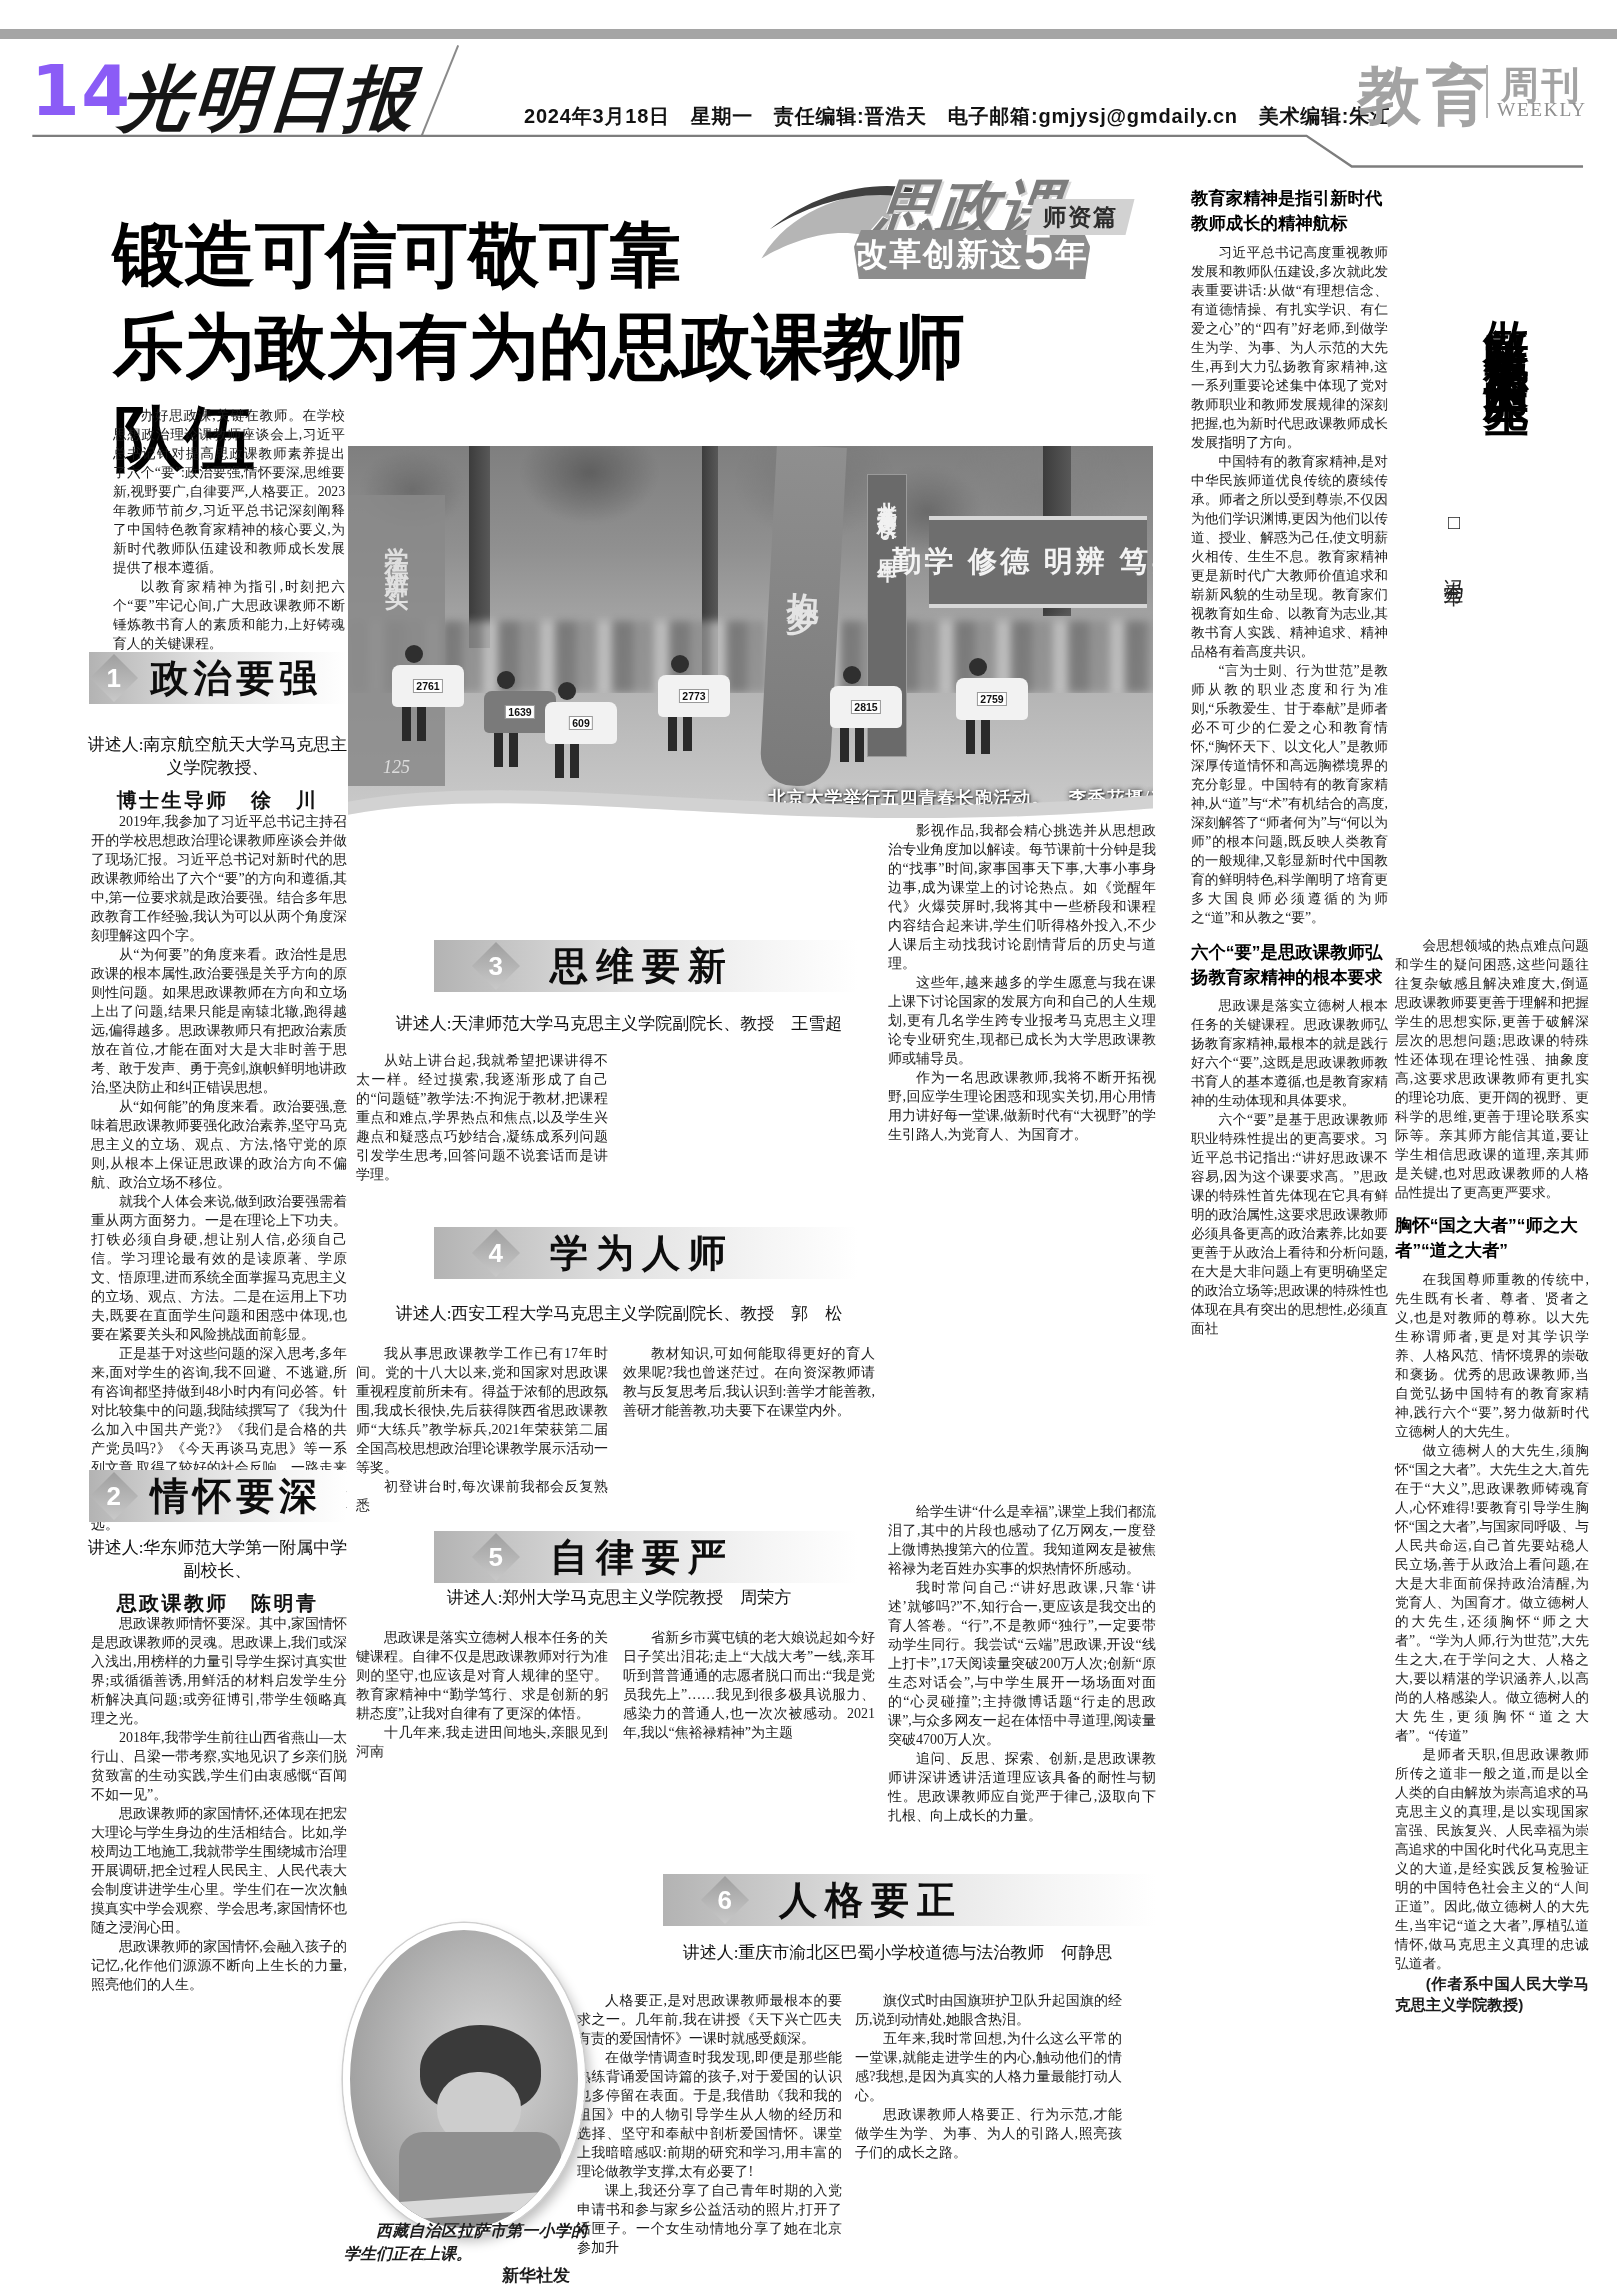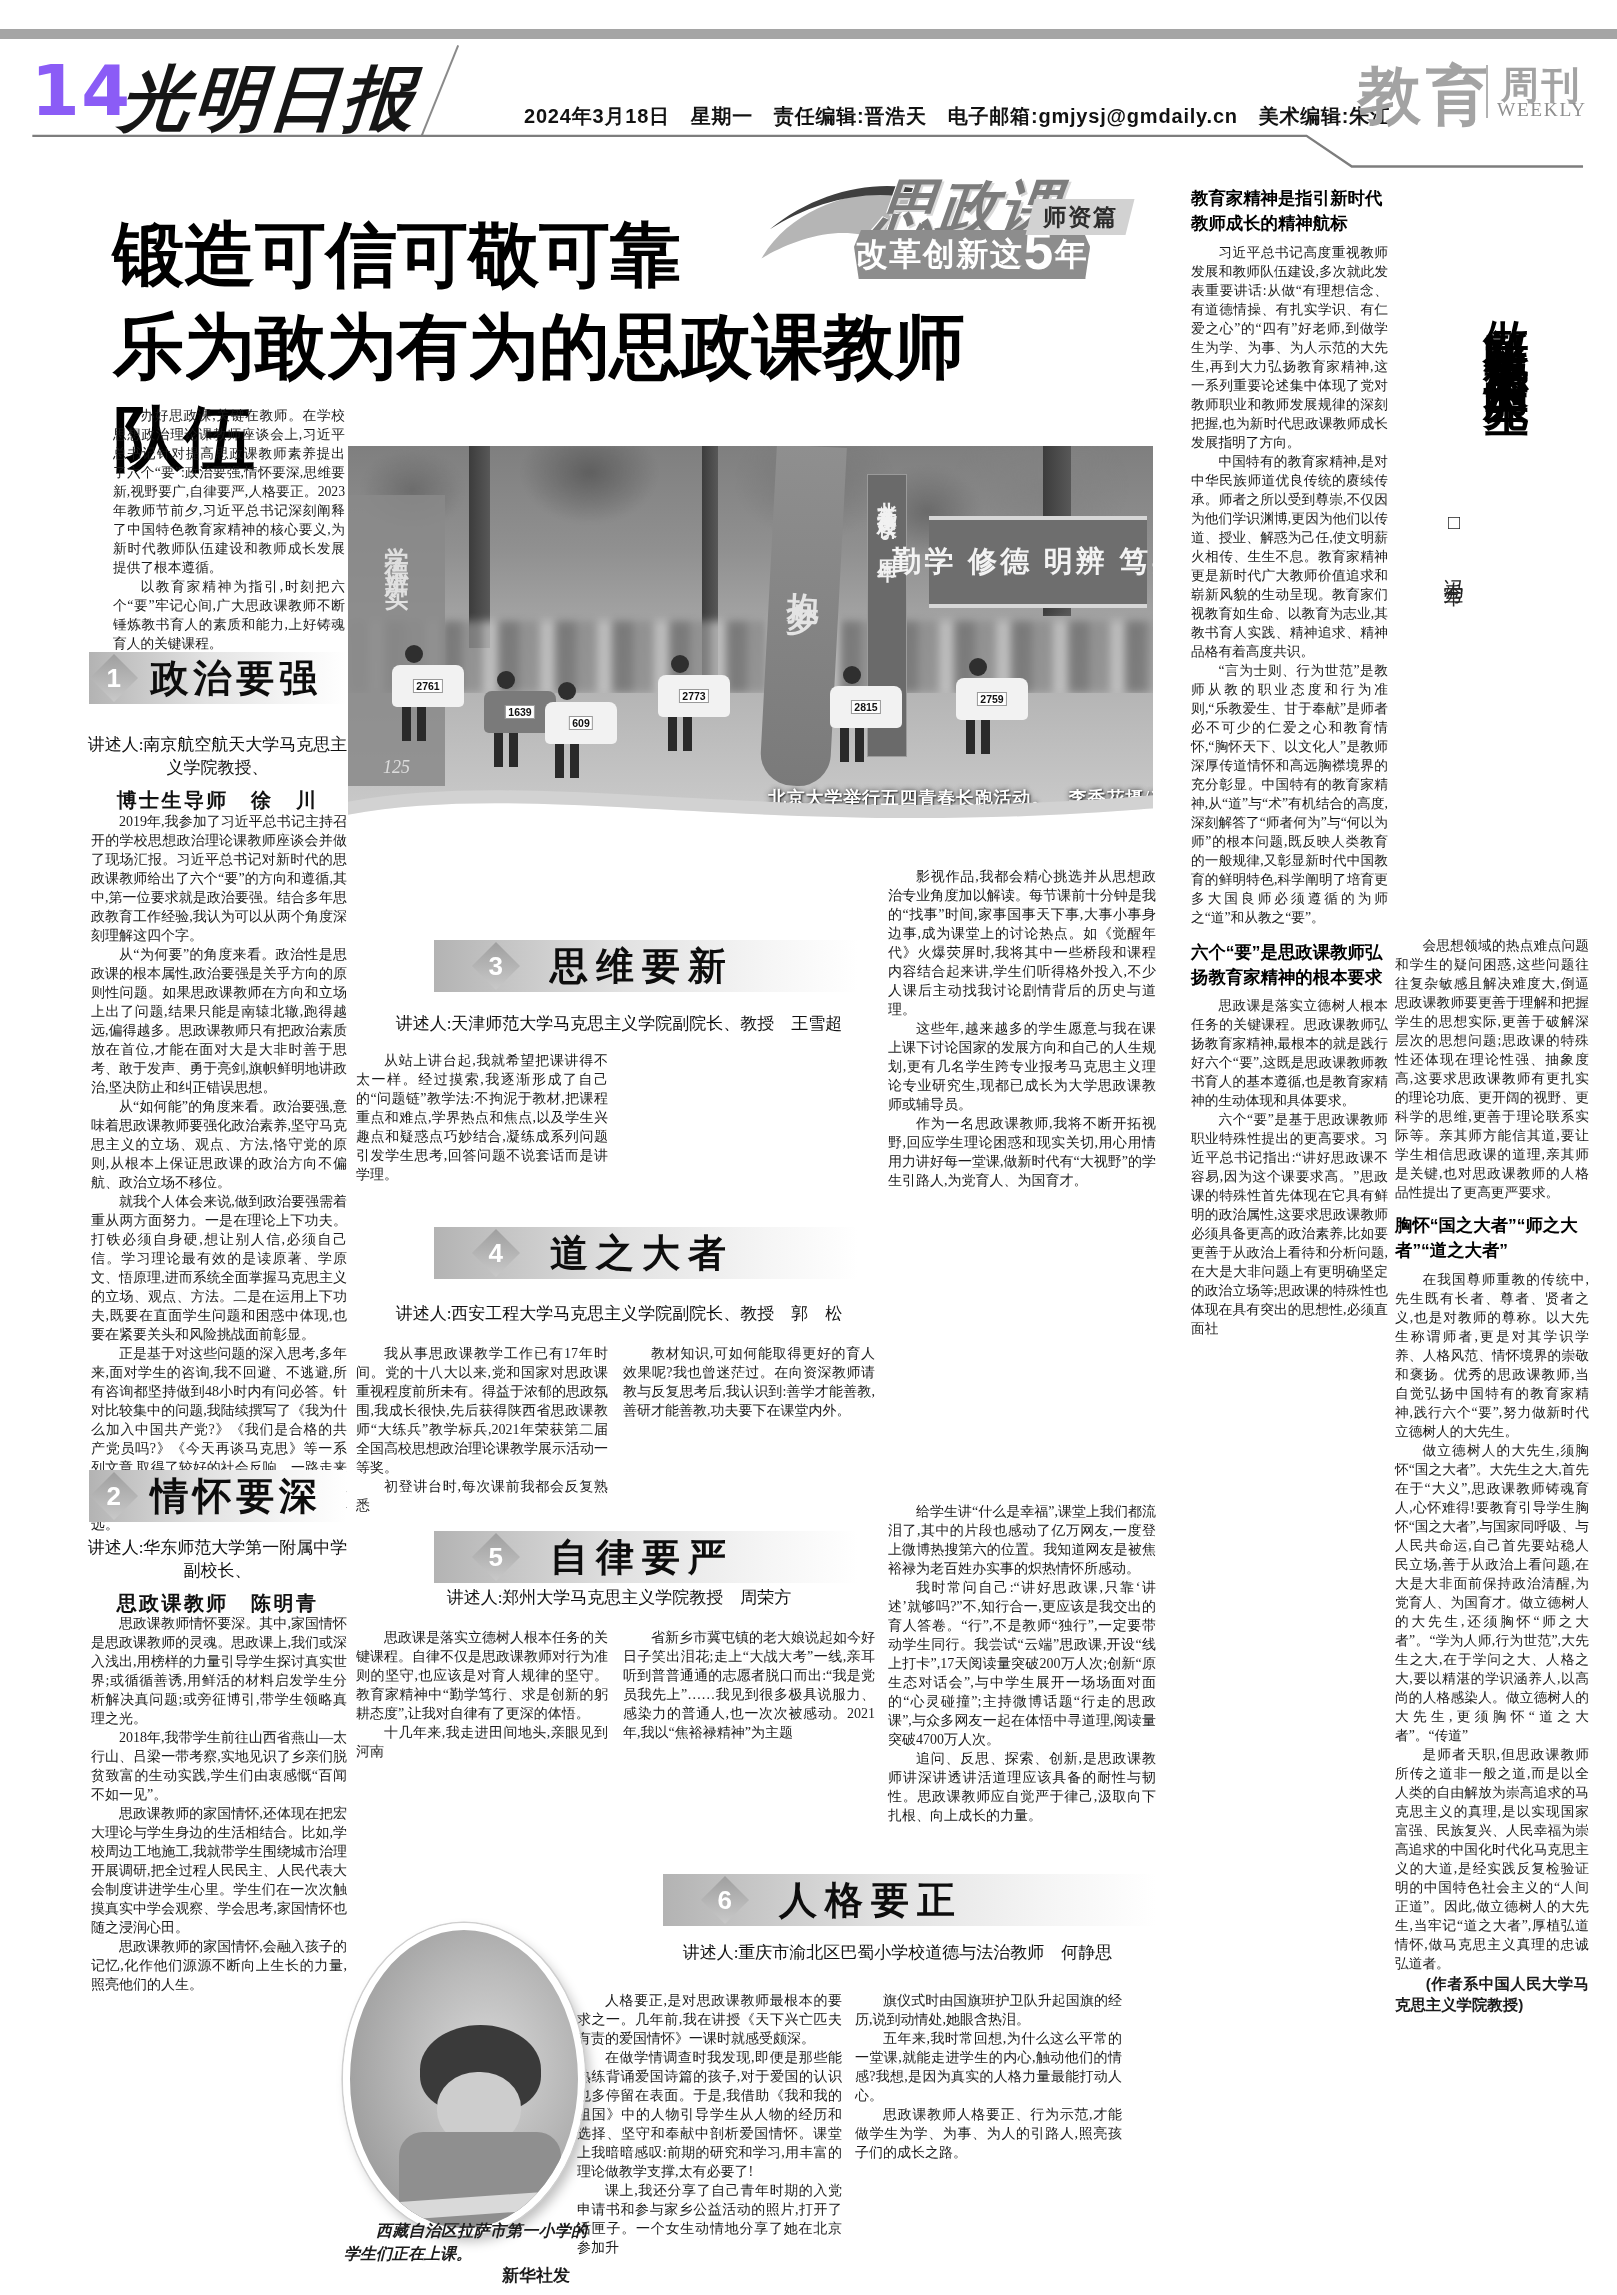--- a/index.html
+++ b/index.html
@@ -296,21 +296,21 @@
     <span>讲述人:天津师范大学马克思主义学院副院长、教授　王雪超</span>
   </div>
   <div class="abs body-col" style="left:356px;top:1051px;width:252px">
       <p>从站上讲台起,我就希望把课讲得不太一样。经过摸索,我逐渐形成了自己的“问题链”教学法:不拘泥于教材,把课程重点和难点,学界热点和焦点,以及学生兴趣点和疑惑点巧妙结合,凝练成系列问题引发学生思考,回答问题不说套话而是讲学理。</p>
     </div>
 
   <div class="abs sec-bar" style="left:434px;top:1227px;width:424px">
     <div class="diamond">
         <span>4</span>
       </div>
-    <div class="sec-title">道之大者</div>
+    <div class="sec-title">学为人师</div>
   </div>
   <div class="abs spk" style="left:356px;top:1302px;width:526px">
     <span>讲述人:西安工程大学马克思主义学院副院长、教授　郭　松</span>
   </div>
   <div class="abs body-col" style="left:356px;top:1344px;width:252px">
       <p>我从事思政课教学工作已有17年时间。党的十八大以来,党和国家对思政课重视程度前所未有。得益于浓郁的思政氛围,我成长很快,先后获得陕西省思政课教师“大练兵”教学标兵,2021年荣获第二届全国高校思想政治理论课教学展示活动一等奖。</p>
       <p>初登讲台时,每次课前我都会反复熟悉</p>
     </div>
   <div class="abs body-col" style="left:623px;top:1344px;width:252px">
       <p>教材知识,可如何能取得更好的育人效果呢?我也曾迷茫过。在向资深教师请教与反复思考后,我认识到:善学才能善教,善研才能善教,功夫要下在课堂内外。</p>
@@ -346,21 +346,21 @@
       <p>人格要正,是对思政课教师最根本的要求之一。几年前,我在讲授《天下兴亡匹夫有责的爱国情怀》一课时就感受颇深。</p>
       <p>在做学情调查时我发现,即便是那些能熟练背诵爱国诗篇的孩子,对于爱国的认识也多停留在表面。于是,我借助《我和我的祖国》中的人物引导学生从人物的经历和选择、坚守和奉献中剖析爱国情怀。课堂上我暗暗感叹:前期的研究和学习,用丰富的理论做教学支撑,太有必要了!</p>
       <p>课上,我还分享了自己青年时期的入党申请书和参与家乡公益活动的照片,打开了话匣子。一个女生动情地分享了她在北京参加升</p>
     </div>
   <div class="abs body-col" style="left:855px;top:1991px;width:267px">
       <p>旗仪式时由国旗班护卫队升起国旗的经历,说到动情处,她眼含热泪。</p>
       <p>五年来,我时常回想,为什么这么平常的一堂课,就能走进学生的内心,触动他们的情感?我想,是因为真实的人格力量最能打动人心。</p>
       <p>思政课教师人格要正、行为示范,才能做学生为学、为事、为人的引路人,照亮孩子们的成长之路。</p>
     </div>
 
-  <div class="abs body-col" style="left:888px;top:867px;width:268px">
+  <div class="abs body-col" style="left:888px;top:821px;width:268px">
       <p>影视作品,我都会精心挑选并从思想政治专业角度加以解读。每节课前十分钟是我的“找事”时间,家事国事天下事,大事小事身边事,成为课堂上的讨论热点。如《觉醒年代》火爆荧屏时,我将其中一些桥段和课程内容结合起来讲,学生们听得格外投入,不少人课后主动找我讨论剧情背后的历史与道理。</p>
       <p>这些年,越来越多的学生愿意与我在课上课下讨论国家的发展方向和自己的人生规划,更有几名学生跨专业报考马克思主义理论专业研究生,现都已成长为大学思政课教师或辅导员。</p>
       <p>作为一名思政课教师,我将不断开拓视野,回应学生理论困惑和现实关切,用心用情用力讲好每一堂课,做新时代有“大视野”的学生引路人,为党育人、为国育才。</p>
     </div>
   <div class="abs body-col" style="left:888px;top:1502px;width:268px">
       <p>给学生讲“什么是幸福”,课堂上我们都流泪了,其中的片段也感动了亿万网友,一度登上微博热搜第六的位置。我知道网友是被焦裕禄为老百姓办实事的炽热情怀所感动。</p>
       <p>我时常问自己:“讲好思政课,只靠‘讲述’就够吗?”不,知行合一,更应该是我交出的育人答卷。“行”,不是教师“独行”,一定要带动学生同行。我尝试“云端”思政课,开设“线上打卡”,17天阅读量突破200万人次;创新“原生态对话会”,与中学生展开一场场面对面的“心灵碰撞”;主持微博话题“行走的思政课”,与众多网友一起在体悟中寻道理,阅读量突破4700万人次。</p>
       <p>追问、反思、探索、创新,是思政课教师讲深讲透讲活道理应该具备的耐性与韧性。思政课教师应自觉严于律己,汲取向下扎根、向上成长的力量。</p>
     </div>
 

